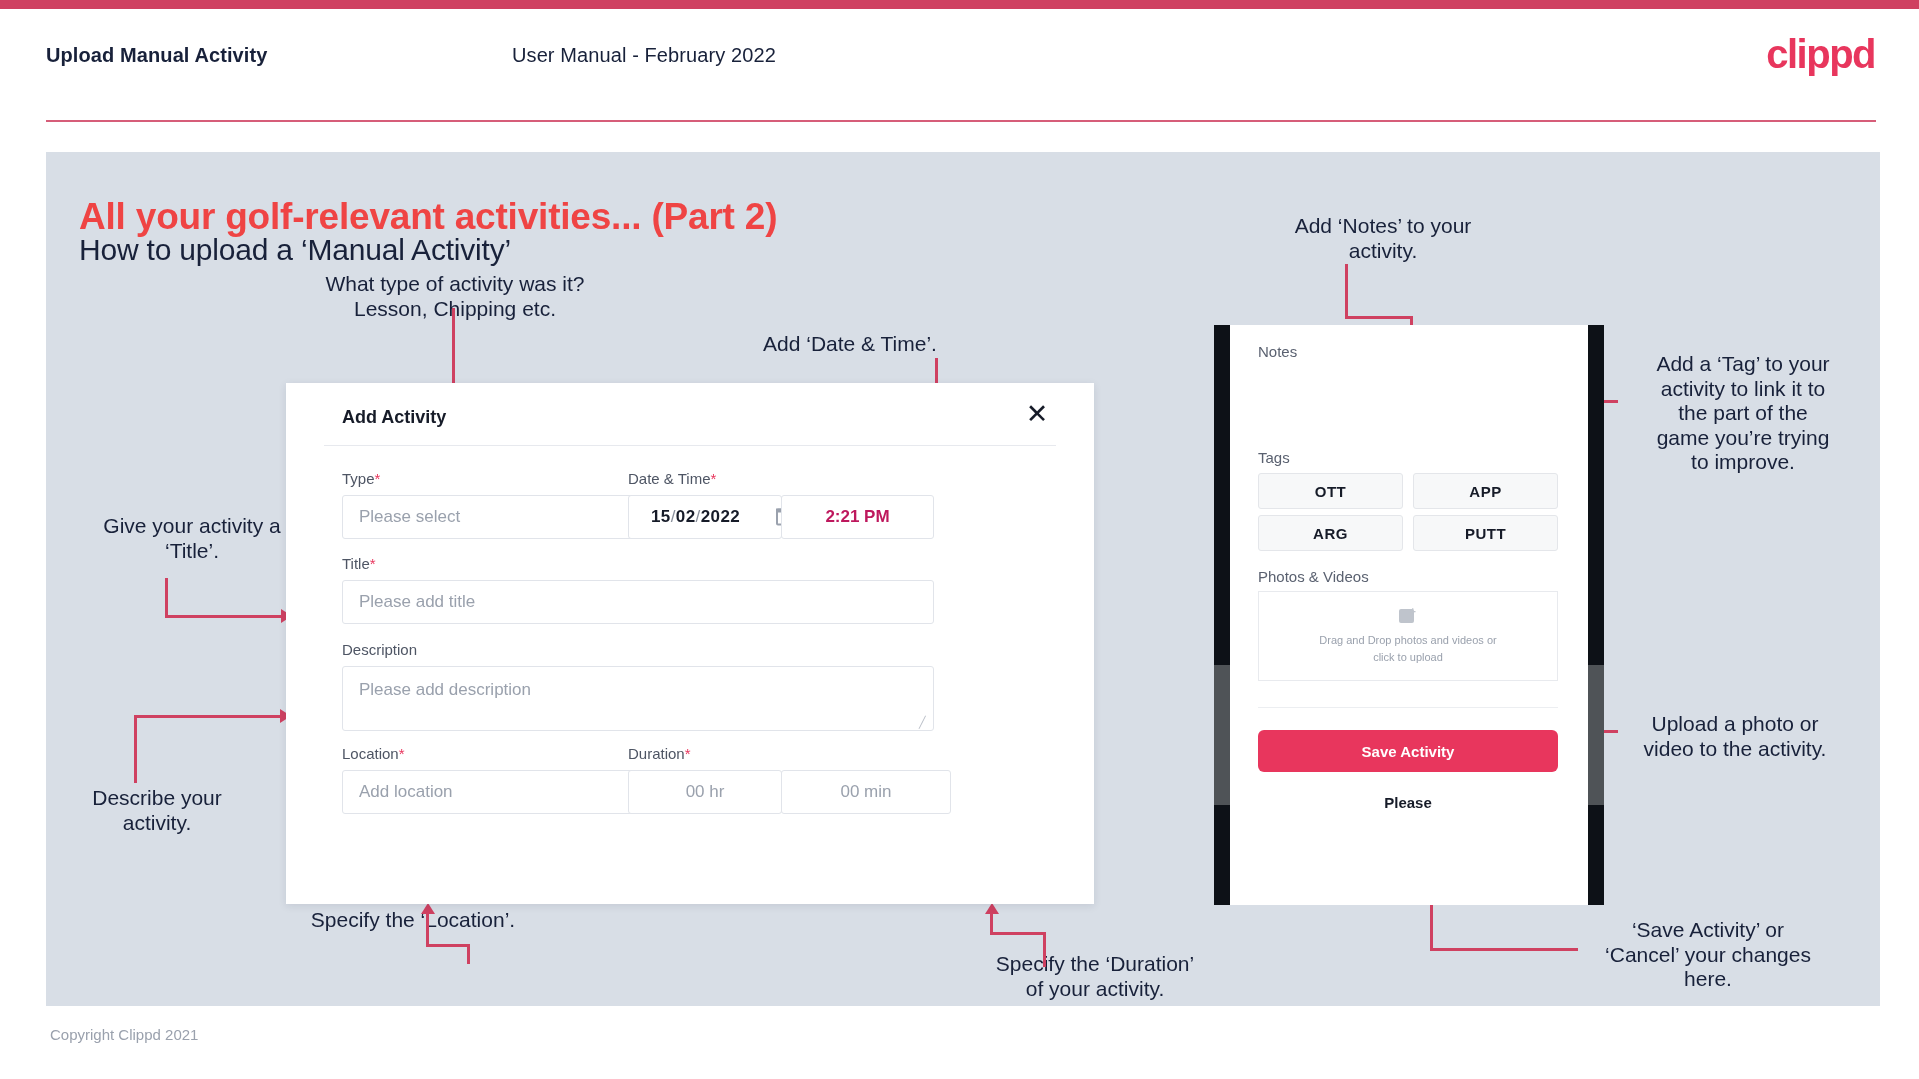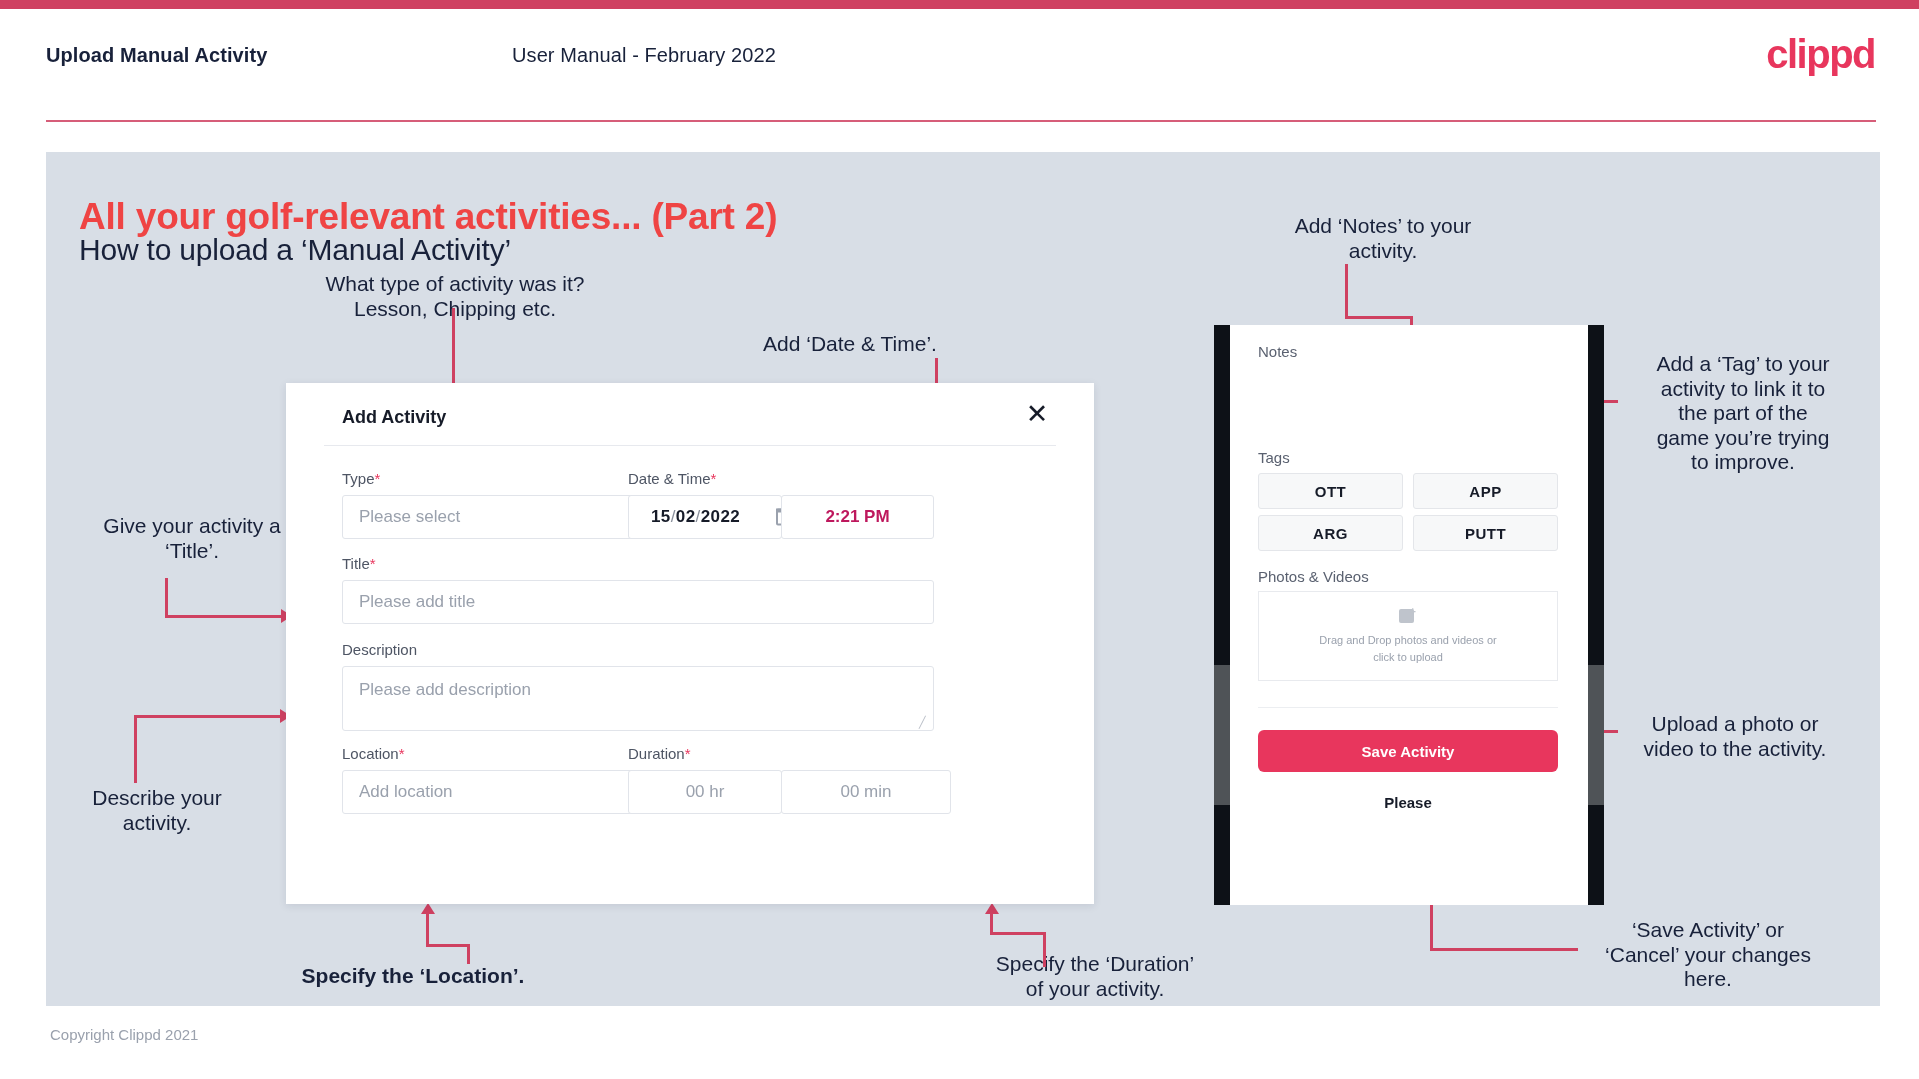--- a/index.html
+++ b/index.html
@@ -243,21 +243,21 @@
   <div class="seg" style="left:165px; top:578px; width:3px; height:40px;"></div>
   <div class="seg" style="left:165px; top:615px; width:118px; height:3px;"></div>
   <div class="arrow-head ah-right" style="left:281px; top:609px;"></div>
 
   <div class="ann" style="left:22px; top:786px; width:270px;">Describe your
 activity.</div>
   <div class="seg" style="left:134px; top:715px; width:3px; height:68px;"></div>
   <div class="seg" style="left:134px; top:715px; width:148px; height:3px;"></div>
   <div class="arrow-head ah-right" style="left:280px; top:709px;"></div>
 
-  <div class="ann" style="left:288px; top:964px; width:250px;font-weight:bold;">Specify the ‘Location’.</div>
+  <div class="ann" style="left:288px; top:908px; width:250px;">Specify the ‘Location’.</div>
   <div class="seg" style="left:467px; top:947px; width:3px; height:17px;"></div>
   <div class="seg" style="left:426px; top:944px; width:44px; height:3px;"></div>
   <div class="seg" style="left:426px; top:913px; width:3px; height:32px;"></div>
   <div class="arrow-head ah-up" style="left:421px; top:903px;"></div>
 
   <div class="ann" style="left:955px; top:952px; width:280px;">Specify the ‘Duration’
 of your activity.</div>
   <div class="seg" style="left:1043px; top:935px; width:3px; height:32px;"></div>
   <div class="seg" style="left:990px; top:932px; width:56px; height:3px;"></div>
   <div class="seg" style="left:990px; top:913px; width:3px; height:20px;"></div>

